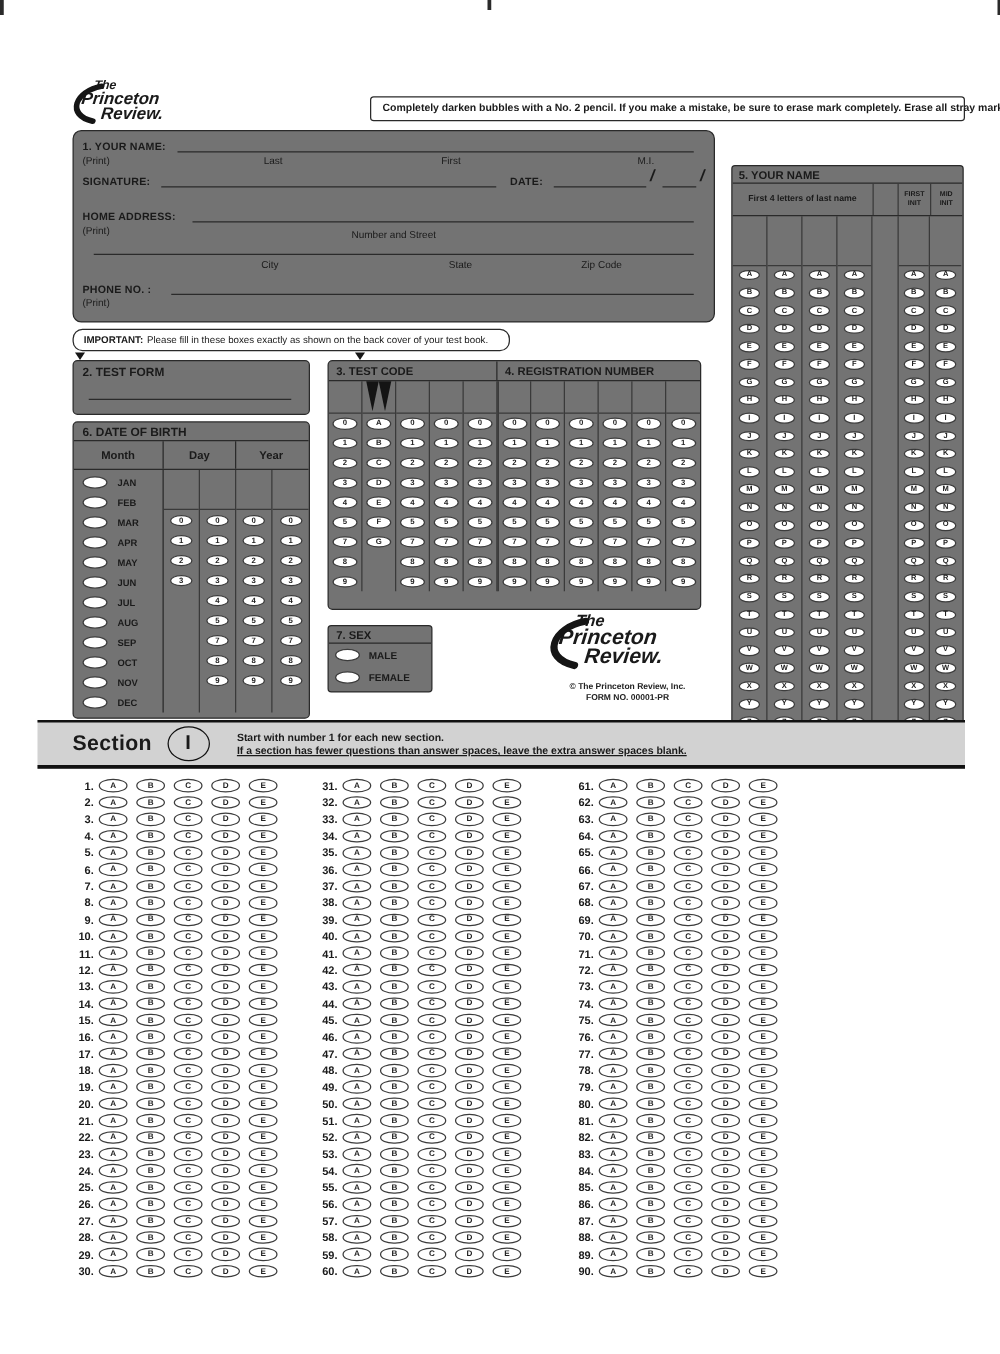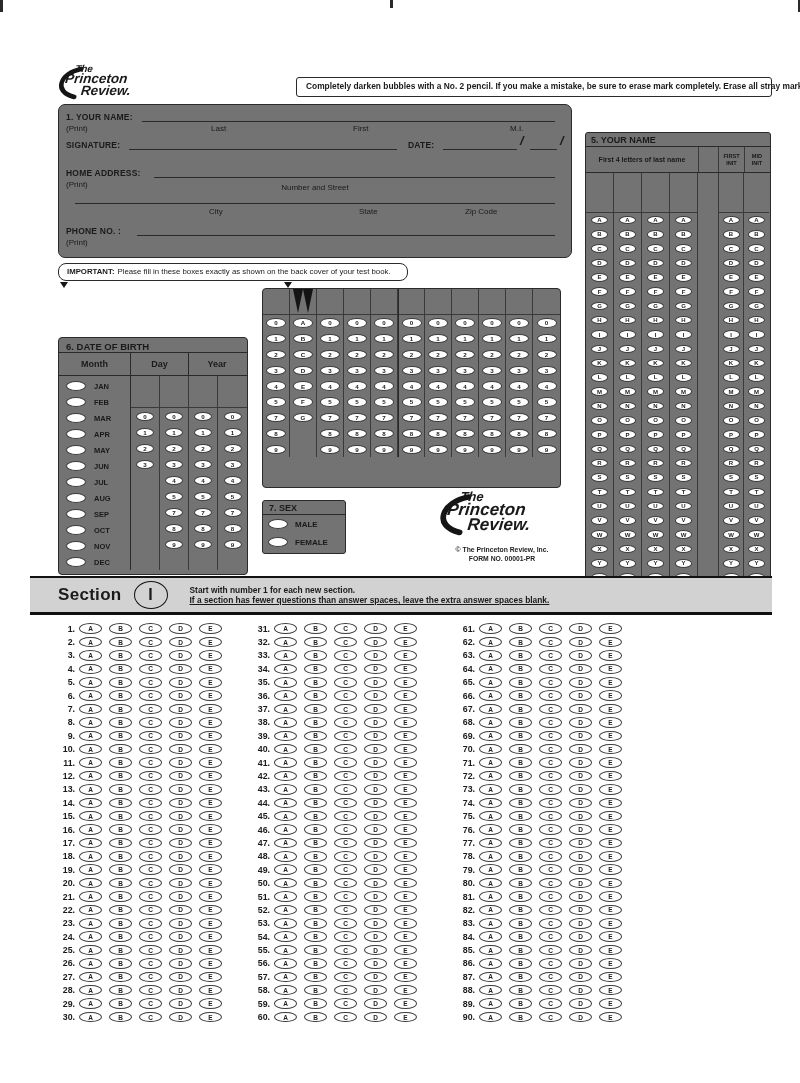--- a/index.html
+++ b/index.html
@@ -184,22 +184,30 @@
     <div class="uline" style="left:78px;right:16px;top:130px;"></div>
     <span class="sub" style="left:7px;top:133px;">(Print)</span>
   </div>
 
   <div class="important">
     <b>IMPORTANT:</b><span>Please fill in these boxes exactly as shown on the back cover of your test book.</span>
   </div>
   <div class="tri" style="left:60px;top:282px;"></div>
   <div class="tri" style="left:284px;top:282px;"></div>
 
+  <div class="box" style="left:58px;top:288px;width:190px;height:44px;border-radius:4px;">
+    <span class="tf-title">2. TEST FORM</span>
+    <div class="tf-line"></div>
+  </div>
 
   <div class="box" style="left:262px;top:288px;width:299px;height:200px;border-radius:4px;overflow:hidden;">
+    <div class="tc-head">
+      <div class="h1">3. TEST CODE</div>
+      <div class="h2">4. REGISTRATION NUMBER</div>
+    </div>
     <div class="tc-cols" id="tc-cols">
         <div class="tc-col">
           <div class="tc-write"></div>
           <div class="tc-cell">
             <span class="bub bub-tc">0</span>
           </div>
           <div class="tc-cell">
             <span class="bub bub-tc">1</span>
           </div>
           <div class="tc-cell">

